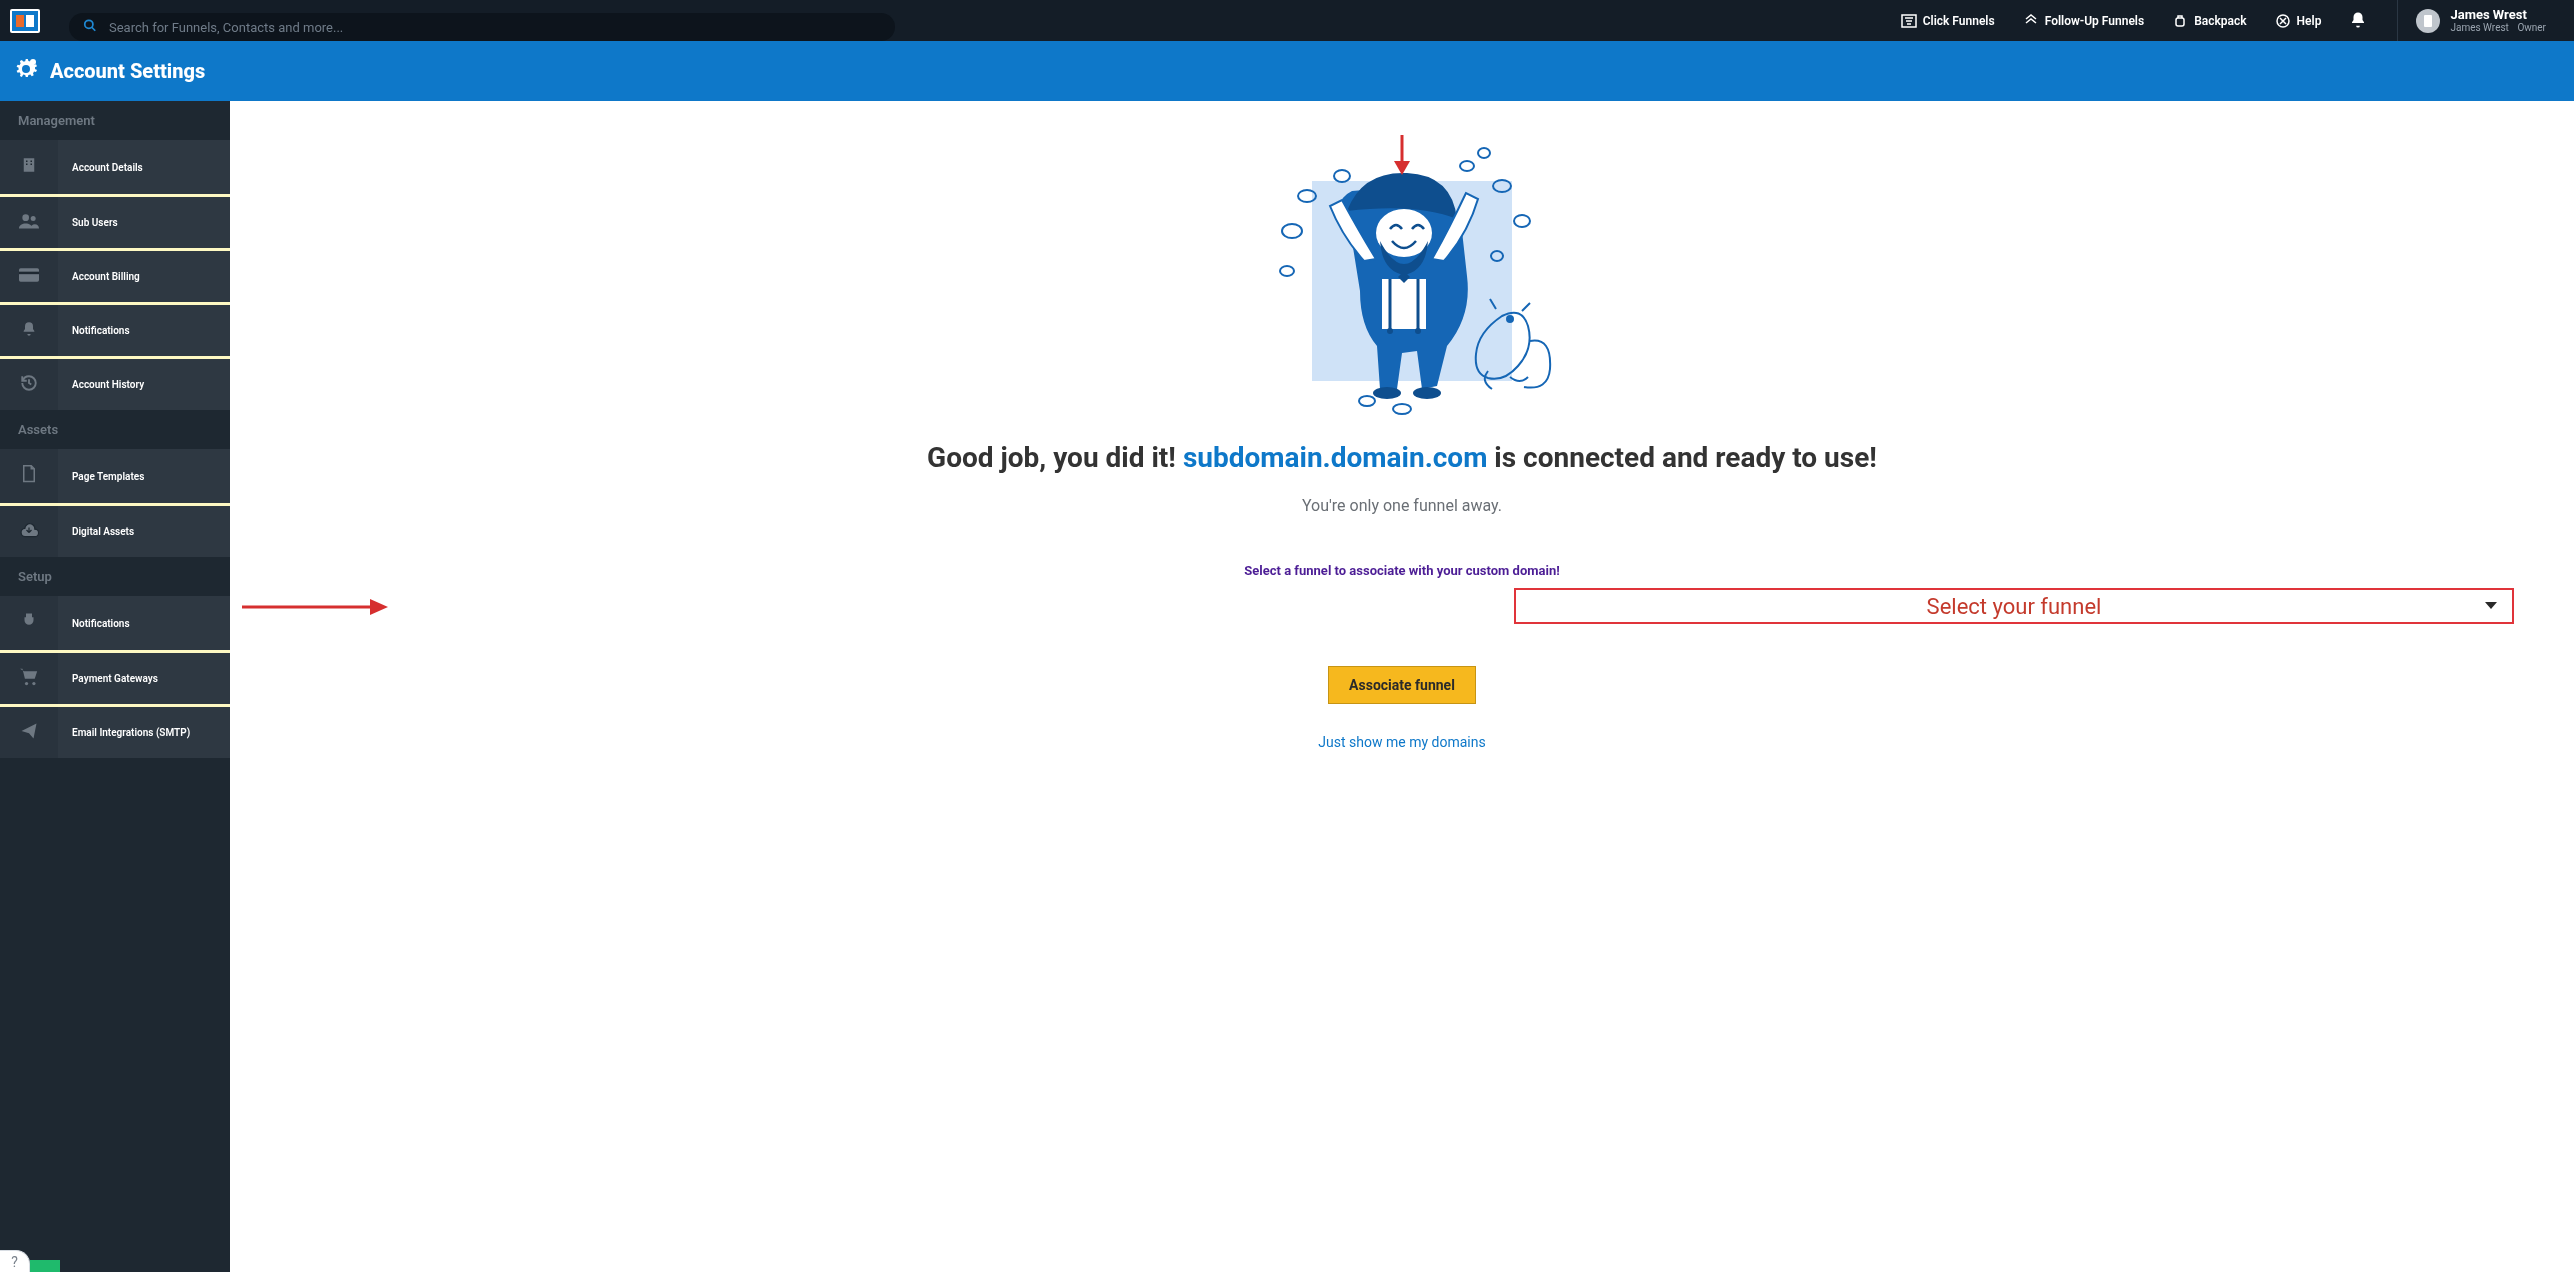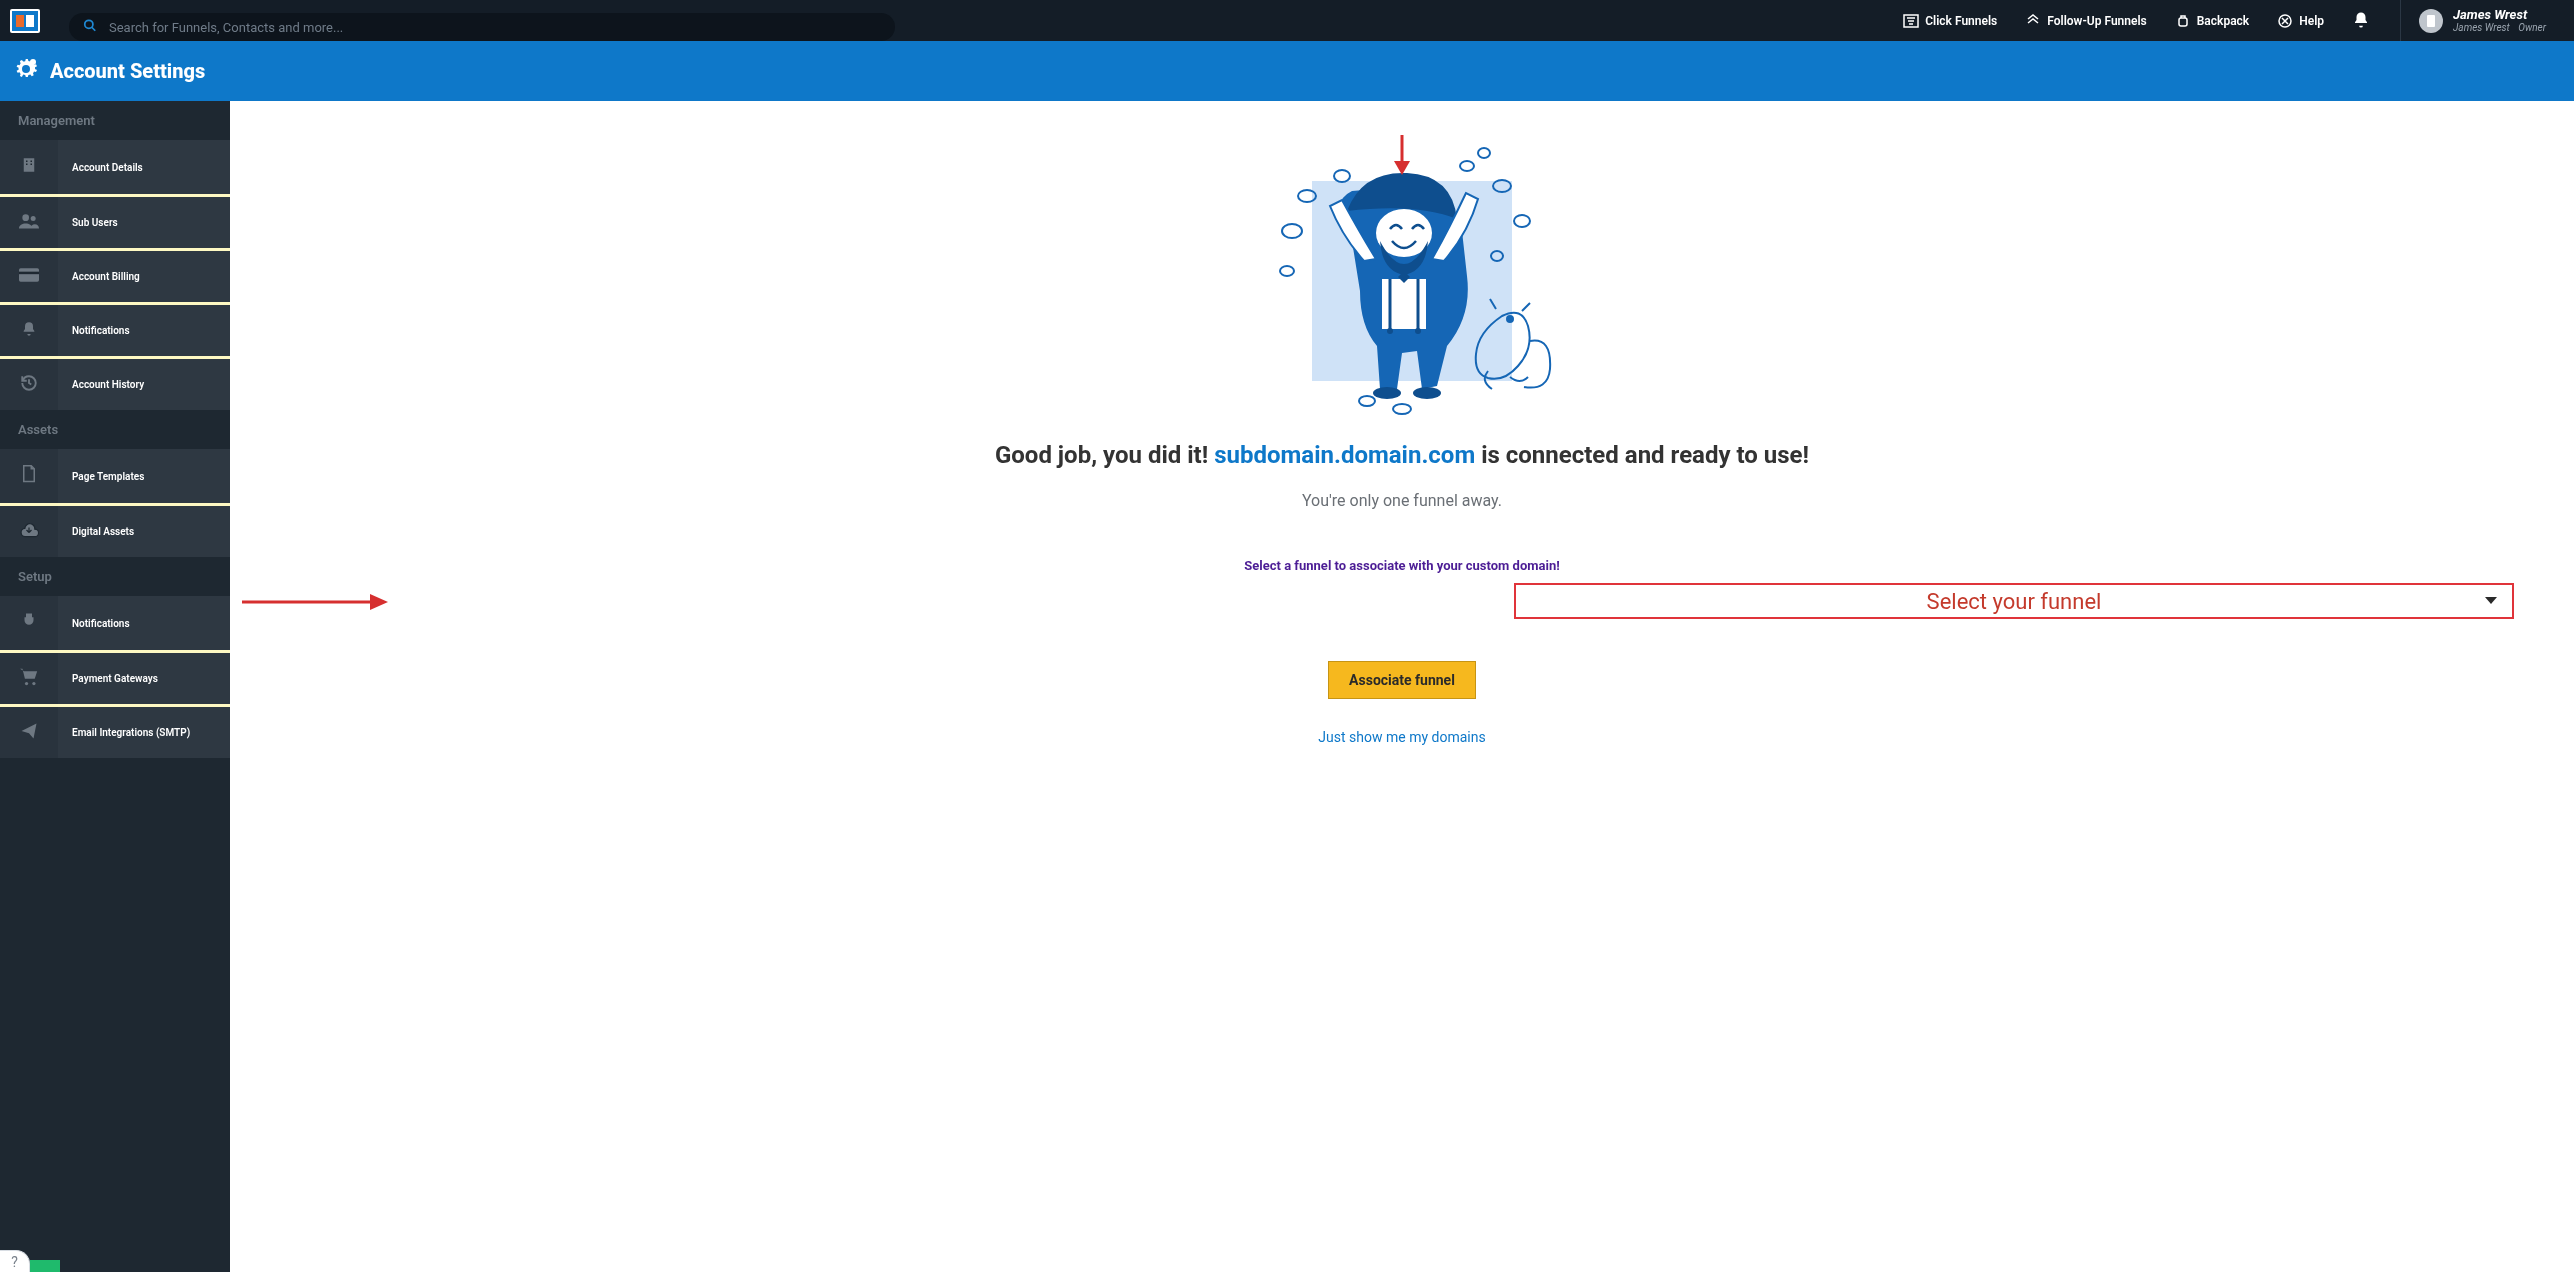--- a/index.html
+++ b/index.html
@@ -12,21 +12,21 @@
   .search-wrap { position:relative; margin-left:20px; width:826px; }
   .search-wrap input { width:100%; height:28px; background:#0d141c; border:none; border-radius:14px; padding-left:40px; color:#fff; font-size:13px; }
   .search-wrap input::placeholder { color:#6f7b88; }
   .search-icon { position:absolute; left:14px; top:50%; transform:translateY(-50%); color:#1e87d1; }
   .topnav { margin-left:auto; display:flex; align-items:center; gap:28px; padding-right:14px; }
   .topnav-item { display:flex; align-items:center; gap:6px; color:#fff; text-decoration:none; font-weight:600; cursor:pointer; }
   .topnav-item .ic { width:16px; height:16px; display:inline-flex; align-items:center; justify-content:center; }
   .bell { width:20px; height:20px; color:#fff; }
   .profile-wrap { border-left:1px solid #2b3744; height:41px; display:flex; align-items:center; gap:10px; padding:0 14px 0 18px; }
   .avatar { width:24px; height:24px; background:#bfc5cc; border-radius:50%; display:flex; align-items:center; justify-content:center; }
-  .profile-text { line-height:1.1;font-style:italic; }
+  .profile-text { line-height:1.1; }
   .profile-name { font-weight:700; font-size:13px; }
   .profile-sub { font-size:10px; color:#9aa4af; }
   .profile-sub span+span { margin-left:6px; }
 
   
   .banner { background:#0e78c9; color:#fff; height:60px; display:flex; align-items:center; padding-left:14px; font-weight:800; font-size:20px; }
   .banner .gears { margin-right:12px; }
 
   
   .layout { display:flex; min-height:calc(100vh - 101px); }
@@ -34,21 +34,21 @@
   .sb-section { padding:12px 18px; color:#6e7882; font-size:13px; font-weight:600; }
   .sb-item { display:flex; align-items:center; height:54px; cursor:pointer; }
   .sb-icon-cell { width:58px; display:flex; align-items:center; justify-content:center; background:#29333d; height:54px; color:#6e7882; }
   .sb-label { flex:1; padding-left:14px; font-size:10px; font-weight:600; background:#2e3842; height:54px; display:flex; align-items:center; }
   .sb-item+.sb-item .sb-icon-cell,
   .sb-item+.sb-item .sb-label { border-top:3px solid #fef9c3; }
 
   .content { flex:1; padding:30px 60px 60px; position:relative; }
   .hero { display:flex; flex-direction:column; align-items:center; }
   .hero-img { width:300px; height:280px; margin-top:10px; }
-  .headline { font-size:24px; font-weight:700; color:#333; margin-top:20px; text-align:center; }
+  .headline { font-size:28px; font-weight:700; color:#333; margin-top:20px; text-align:center; }
   .headline .domain { color:#0e78c9; }
   .subline { color:#6a6f75; font-size:16px; margin-top:22px; }
   .select-label { font-weight:700; font-size:13px; margin-top:48px; color:#4c1d95; }
   .select-box { margin-top:10px; width:1000px; max-width:100%; height:36px; border:2px solid #e0343a; display:flex; align-items:center; justify-content:center; position:relative; color:#c43a2c; font-family:Georgia,serif; font-size:22px; background:#fff; cursor:pointer; }
   .select-box .chev { position:absolute; right:14px; top:50%; transform:translateY(-50%); color:#2a2a2a; font-size:14px; }
   .assoc-btn { margin-top:42px; background:#f6b81e; border:1px solid #c69414; color:#2a2a2a; font-weight:700; font-size:14px; padding:10px 20px; cursor:pointer; }
   .link-domains { margin-top:30px; color:#0e78c9; font-size:14px; text-decoration:none; cursor:pointer; }
 
   
   .arrow-h { position:absolute; pointer-events:none; }

